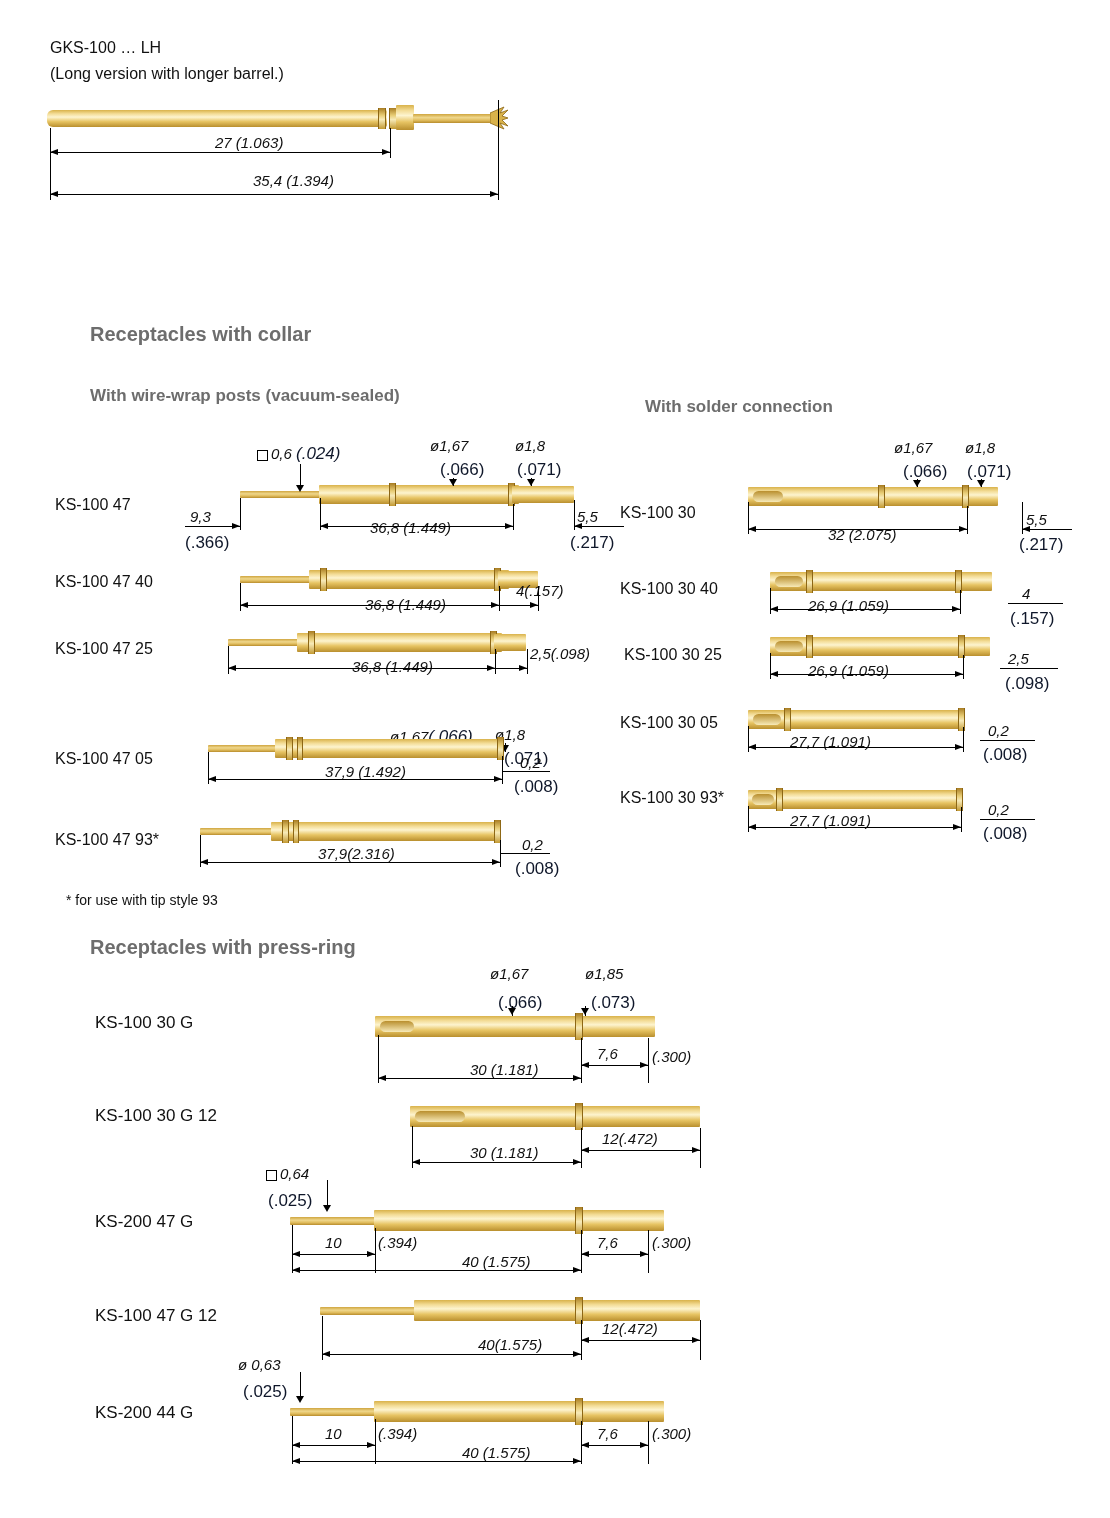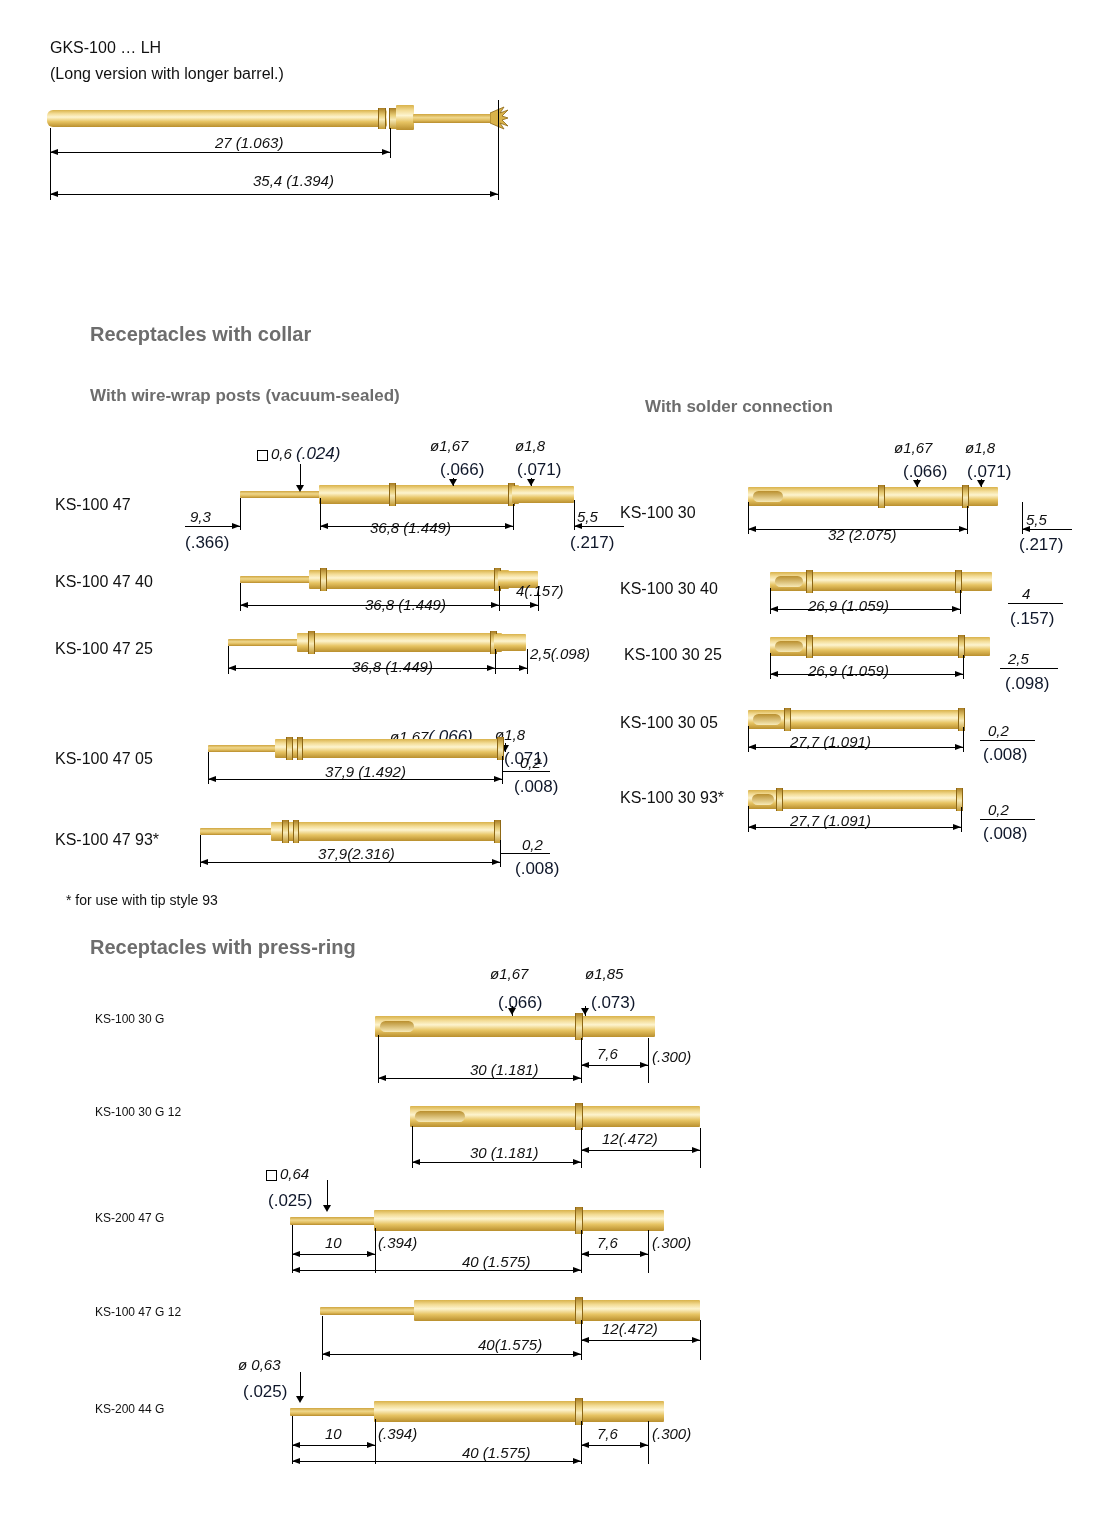--- a/index.html
+++ b/index.html
@@ -10,21 +10,21 @@
     color:#1a1a1a;
     overflow:hidden;
   }
   .abs{position:absolute;}
   .txt{white-space:pre;line-height:1.25;}
 
   
   .t-head{font-size:20px;color:#6d6d6d;font-weight:bold;}
   .t-sub{font-size:17px;color:#6d6d6d;font-weight:bold;}
   .t-part{font-size:16px;color:#111;}
-  .t-part-l{font-size:12px;color:#111;}
+  .t-part-l{font-size:17px;color:#111;}
   .t-dim{font-size:15px;color:#111;font-style:italic;}
   .t-dim-s{font-size:17px;color:#0f172a;}
   .t-cap{font-size:14px;color:#111;}
 
   
   .rod{
     position:absolute;
     background:linear-gradient(to bottom,#d9b24a 0%,#f3dc96 22%,#fdf4cf 42%,#e7c463 68%,#b98f2e 100%);
     border-radius:1px;
   }

